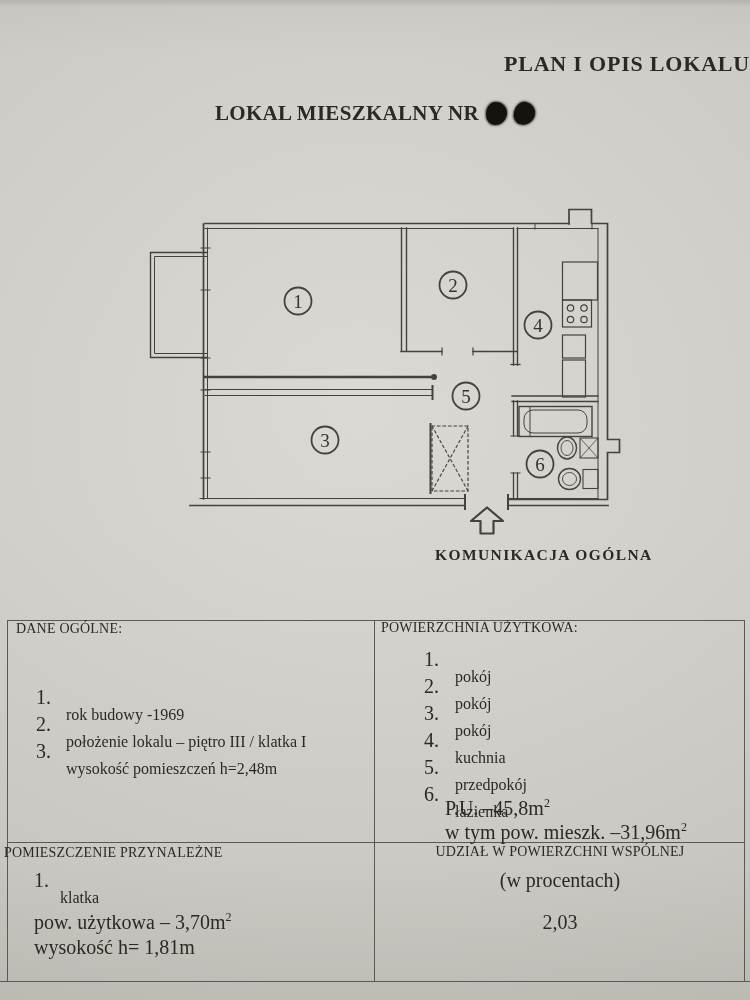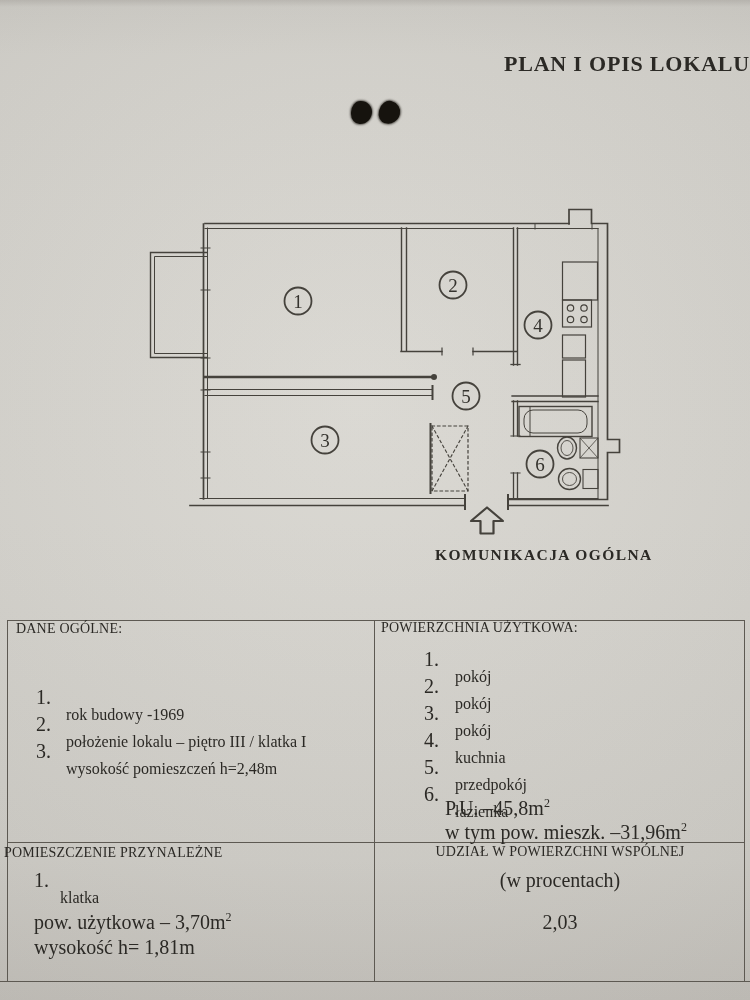--- a/index.html
+++ b/index.html
@@ -35,20 +35,21 @@
   svg text{fill:#35332e;font-family:"Liberation Serif",serif;}
 </style>
 </head>
 <body>
 
 <div class="paper"></div>
 
 <div class="title">PLAN I OPIS LOKALU</div>
 
 <div class="subtitle">
+  <span>LOKAL MIESZKALNY NR</span>
   <span class="blob"></span>
   <span class="blob b2"></span>
 </div>
 
 <svg class="plan" viewBox="0 0 500 345">
   <g class="w" stroke-linecap="square">
 
     <g>
       <path d="M67,62.5 H10.5 V167.5 H67" stroke-width="1.4"></path>
       <path d="M67,66.5 H14.5 V163.5 H67" stroke-width="1"></path>

